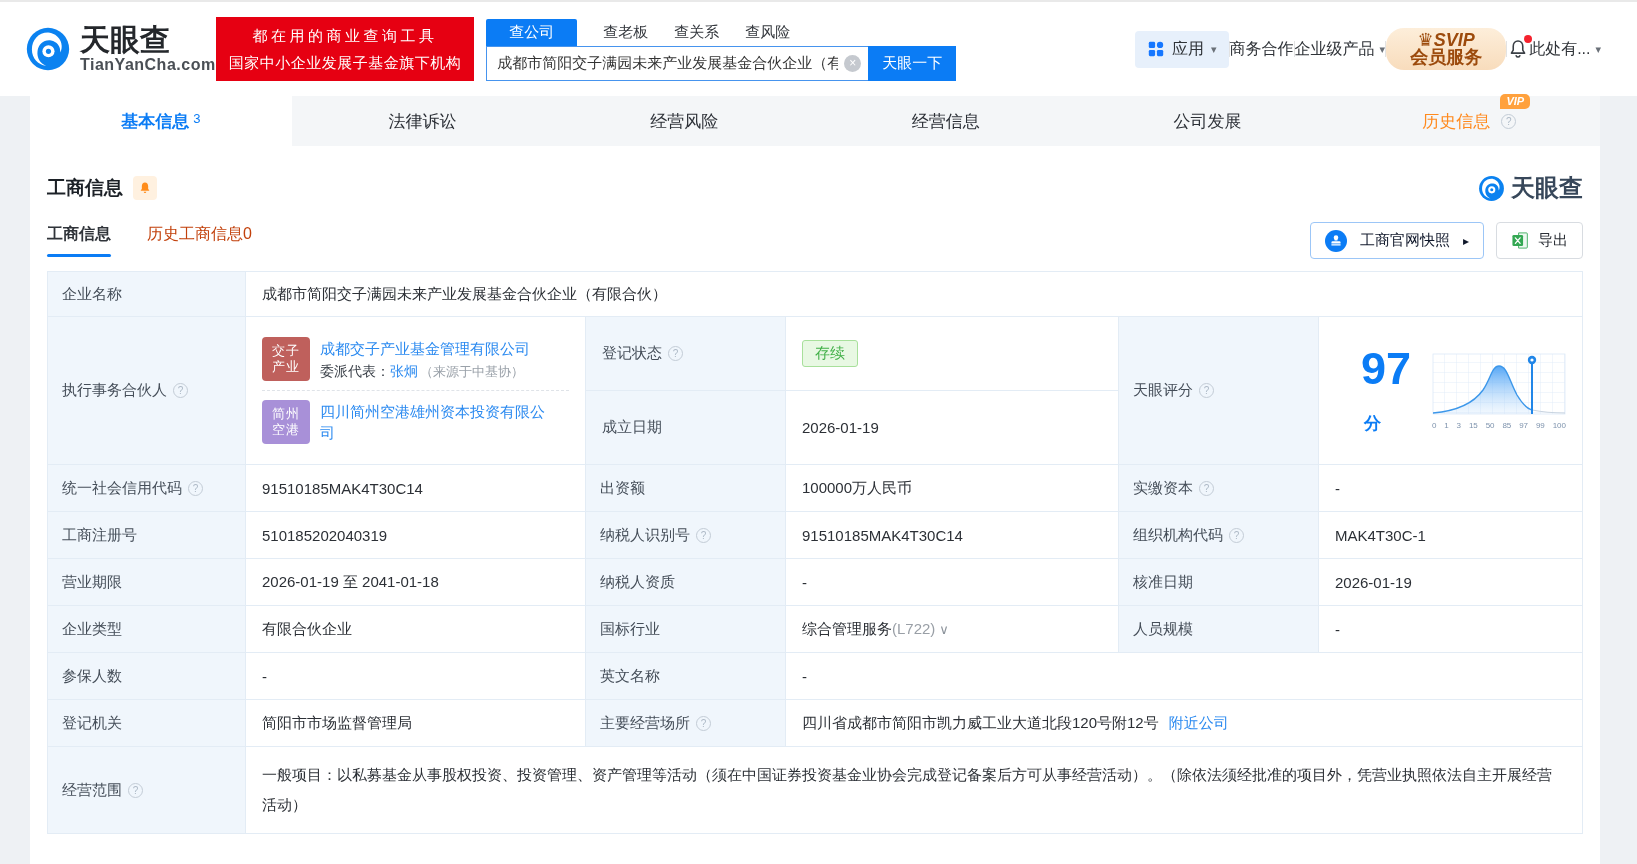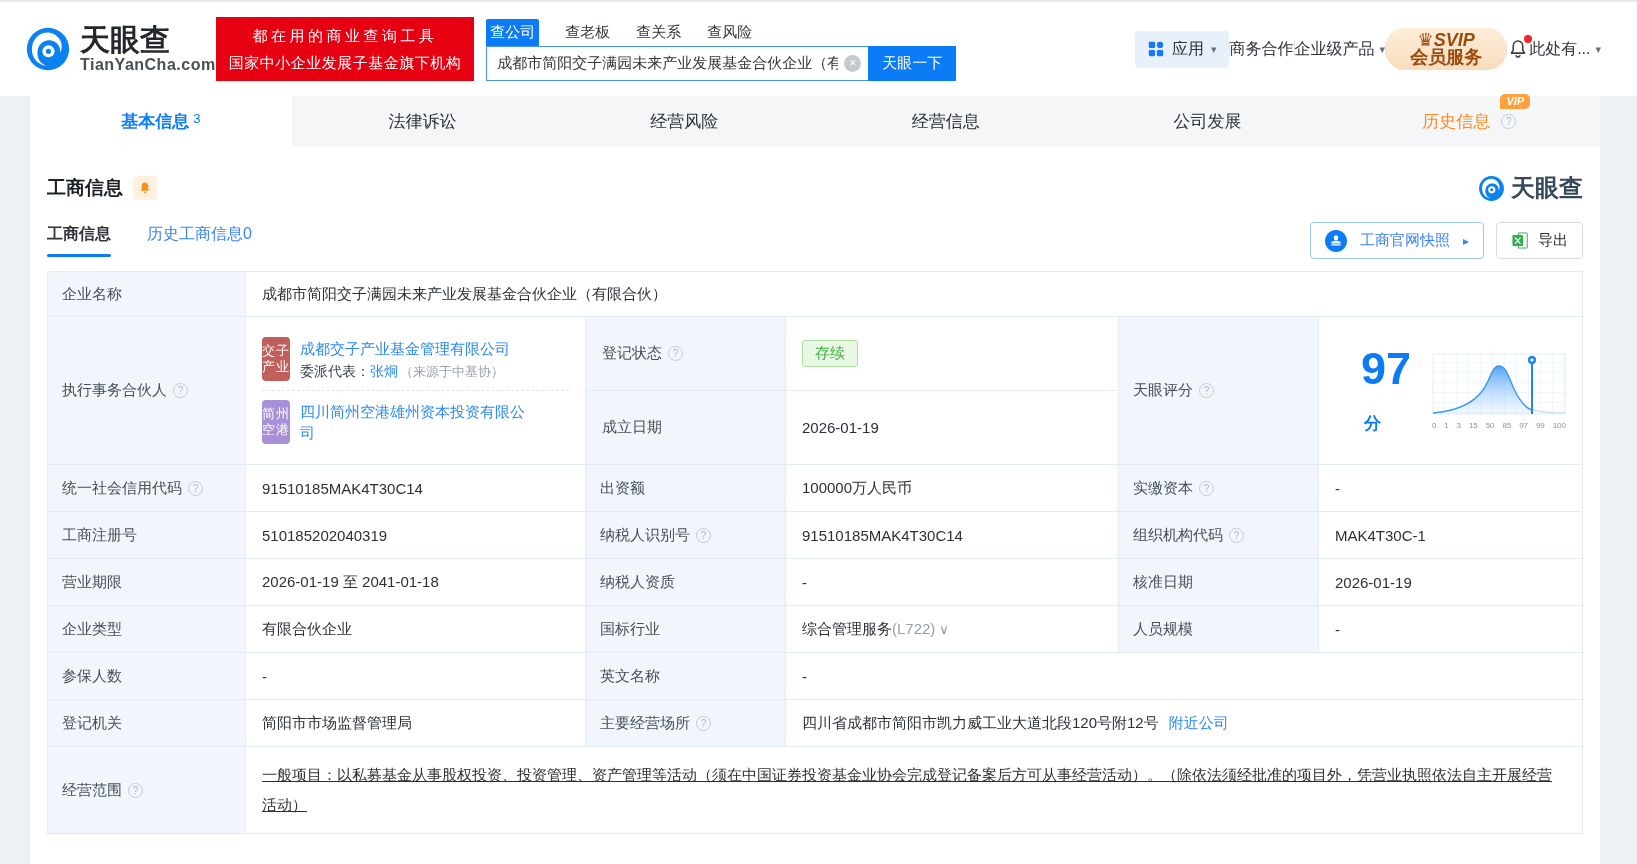--- a/index.html
+++ b/index.html
@@ -15,21 +15,21 @@
   .logo-txt1 { font-size:30px; font-weight:700; color:#24272b; line-height:32px; }
   .logo-txt2 { font-size:16px; font-weight:700; color:#4a4f55; letter-spacing:.5px;text-align:center; }
   .promo { margin-left:0; background:#e60012; color:#fff; text-align:center;
     padding:5px 13px; font-size:15px; line-height:27px; }
   .promo .l1 { letter-spacing:3.5px; }
   .promo .l2 { letter-spacing:.5px; }
 
   .search-block { margin-left:12px; width:470px; }
   .search-tabs { display:flex; align-items:flex-end; gap:26px; height:28px; font-size:15px; }
   .stab { color:#33373d; padding:4px 0; cursor:pointer; }
-  .stab.active { background:#0b7cf5; color:#fff; padding:4px 4px; border-radius:2px 2px 0 0; }
+  .stab.active { background:#0b7cf5; color:#fff; padding:4px 23px; border-radius:2px 2px 0 0; }
   .search-row { display:flex; height:35px; }
   .search-input-wrap { position:relative; flex:1; }
   .search-input-wrap input { width:100%; height:35px; border:1px solid #4694ee; border-right:none;
     padding:0 30px 0 10px; font-size:15px; color:#333; outline:none;
     font-family:"Liberation Sans","DejaVu Sans",sans-serif; }
   .clear-btn { position:absolute; right:7px; top:9px; width:17px; height:17px; border-radius:50%;
     background:#c5c9cf; color:#fff; font-size:12px; line-height:17px; text-align:center; cursor:pointer; }
   .search-btn { width:88px; background:#0b7cf5; color:#fff; border:none; font-size:15px; cursor:pointer;
     font-family:"Liberation Sans","DejaVu Sans",sans-serif; }
 
@@ -69,62 +69,62 @@
   .bell-box { width:24px; height:24px; background:#fff1e0; border-radius:4px; display:flex;
     align-items:center; justify-content:center; cursor:pointer; }
   .watermark { display:flex; align-items:center; gap:6px; }
   .watermark .wm-txt { font-size:24px; font-weight:700; color:#37475a; }
 
   .subtab-row { margin-top:18px; display:flex; align-items:center; }
   .subtab { font-size:16px; color:#30343a; margin-right:36px; cursor:pointer; }
   .subtab .ul { display:block; height:3px; background:transparent; margin-top:9px; border-radius:2px; }
   .subtab.active { font-weight:700; }
   .subtab.active .ul { background:#0b7cf5; }
-  .subtab.dim { color:#3b82f6; }
+  .subtab.dim { color:#c2410c; }
   .right-btns { margin-left:auto; display:flex; gap:12px; }
   .btn { height:37px; display:flex; align-items:center; gap:8px; padding:0 14px;
     border-radius:4px; font-size:15px; background:#fff; cursor:pointer; }
-  .btn.snapshot { border:1px solid #9cc6f7; color:#3b82f6;gap:13px; }
+  .btn.snapshot { border:1px solid #9cc6f7; color:#0f172a;gap:13px; }
   .btn.export { border:1px solid #d8dce1; color:#2b2f36; }
   .arrow-r { font-size:12px; }
 
   
   table.info-table { width:100%; margin-top:12px; border-collapse:collapse; table-layout:fixed; }
   .info-table td { border:1px solid #e3ecf5; font-size:15px; vertical-align:middle; }
   td.lbl { background:#f0f6fc; color:#454e59; padding:0 14px; height:47px; }
   td.lbl .lblin { display:flex; align-items:center; }
   td.val { color:#2c3036; padding:0 16px; }
   tr.r1 td { height:45px; }
   td.h74 { height:74px;padding-left:16px; }
   .badge-active { display:inline-block; background:#e8f8e3; border:1px solid #a8e09b; color:#43b049;
     padding:3px 12px; border-radius:3px; }
   .gray { color:#999fa6; }
   .chev { color:#8d949c; font-size:13px; margin-left:4px; cursor:pointer; }
   a.blue-link { color:#2b8af0; }
   .nearby { margin-left:10px; }
 
   .partners-cell { padding:8px 16px; }
   .partner { display:flex; align-items:center; gap:10px; padding:9px 0; }
-  .avatar { width:28px; height:44px; border-radius:4px; color:#fff; font-size:13px; line-height:16px;
+  .avatar { width:48px; height:44px; border-radius:4px; color:#fff; font-size:13px; line-height:16px;
     display:flex; flex-direction:column; align-items:center; justify-content:center;
     letter-spacing:1px; cursor:pointer; flex:none; }
   .pinfo { max-width:232px; }
   .pname { font-size:15px; line-height:21px; display:inline-block; }
   .prep { font-size:14px; color:#3c424a; margin-top:4px; }
   .psrc { color:#9aa1a9; font-size:13px; margin-left:2px; }
   .pdivider { border-top:1px dashed #dfe3e8; }
 
   .score-cell { }
   .score-inner { display:flex; align-items:center; gap:20px; padding-left:26px; }
   .score-num { font-size:45px; font-weight:700; color:#0b7cf5; line-height:1; }
   .score-unit { font-size:17px; font-weight:700; margin-left:3px; }
   .score-chart { width:134px; }
   .ticks { display:flex; justify-content:space-between; font-size:8px; color:#7e93ad; margin-top:2px; }
 
-  td.scope-val { line-height:30px; padding:13px 16px;text-decoration:underline; }
+  td.scope-val { line-height:30px; padding:13px 16px; }
 </style>
 </head>
 <body>
 
 <header class="topbar">
   <div class="logo-block">
     <svg class="logo-icon" viewBox="0 0 50 50">
       <circle cx="25" cy="25" r="23" fill="#0b82f0"></circle>
       <path d="M25 7 C14.5 7 7.5 15 7.5 25.5 C7.5 35 14 42 23 43.3 C16.5 41 12.8 34.8 13.6 27.5 C14.5 19.5 21 14.6 28.3 15.8 C34.6 16.8 38.8 22 38.3 28.8 C41.5 23.5 40.3 14.6 32.8 9.6 C30.4 8 27.8 7 25 7 Z" fill="#fff"></path>
       <circle cx="25.5" cy="27.5" r="6.6" fill="#fff"></circle>

